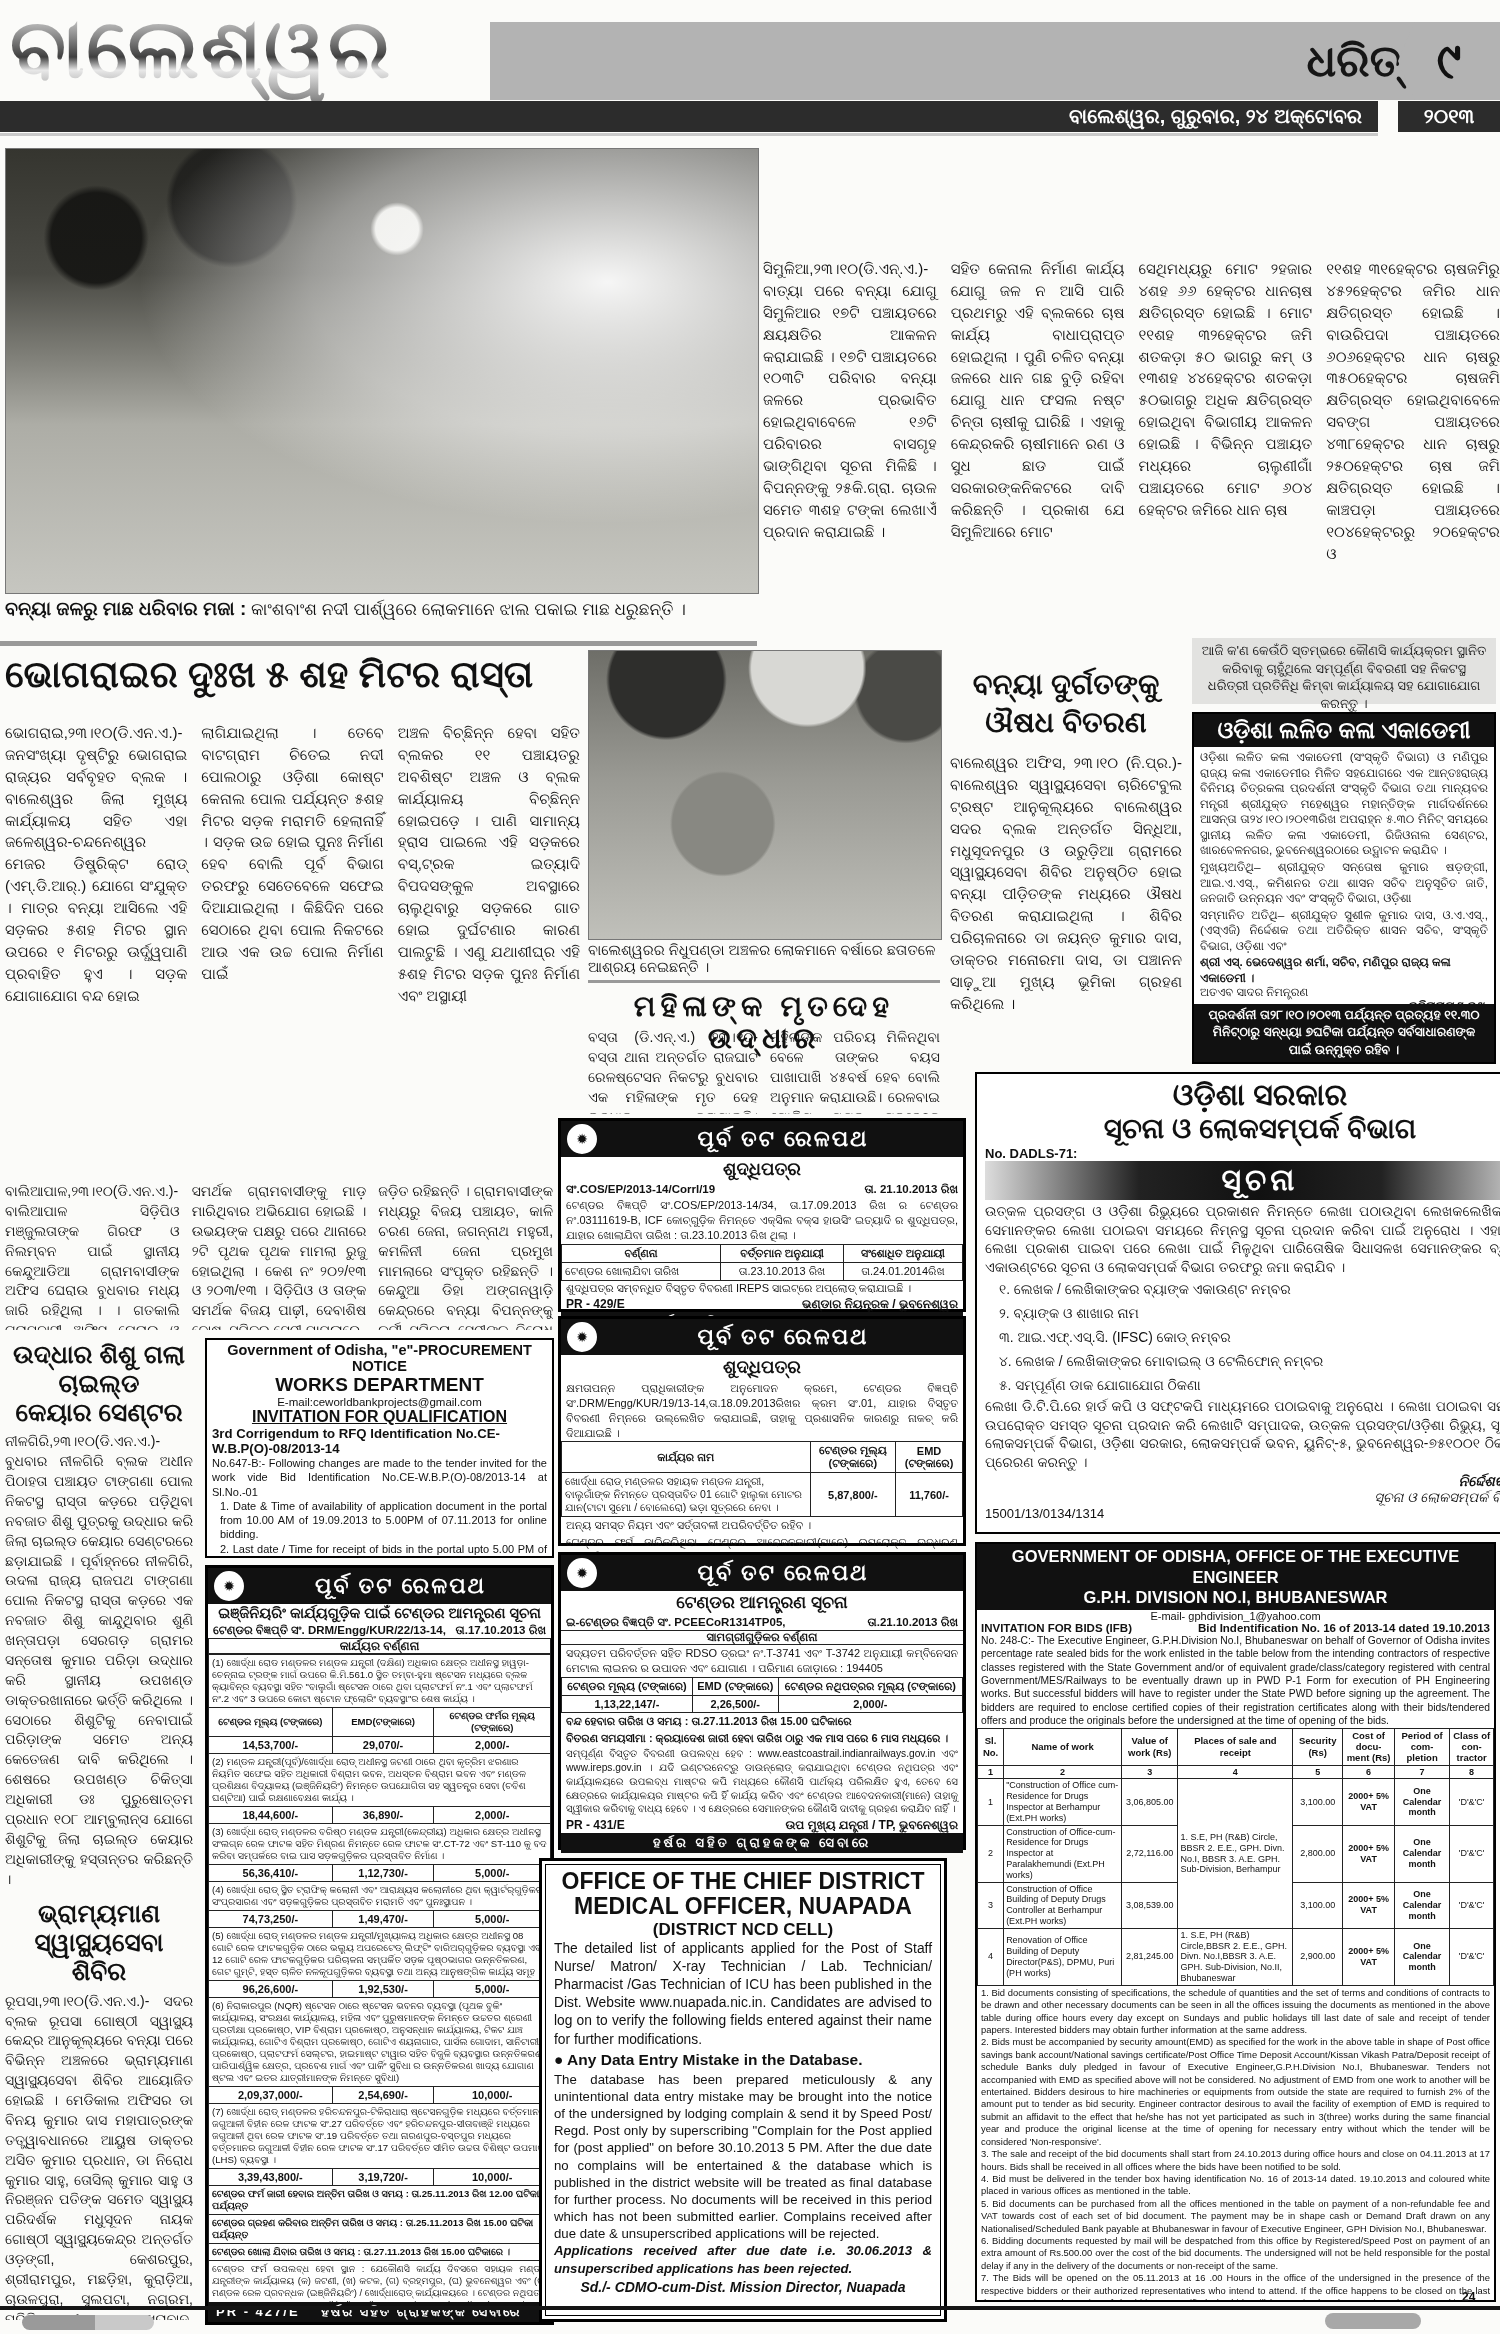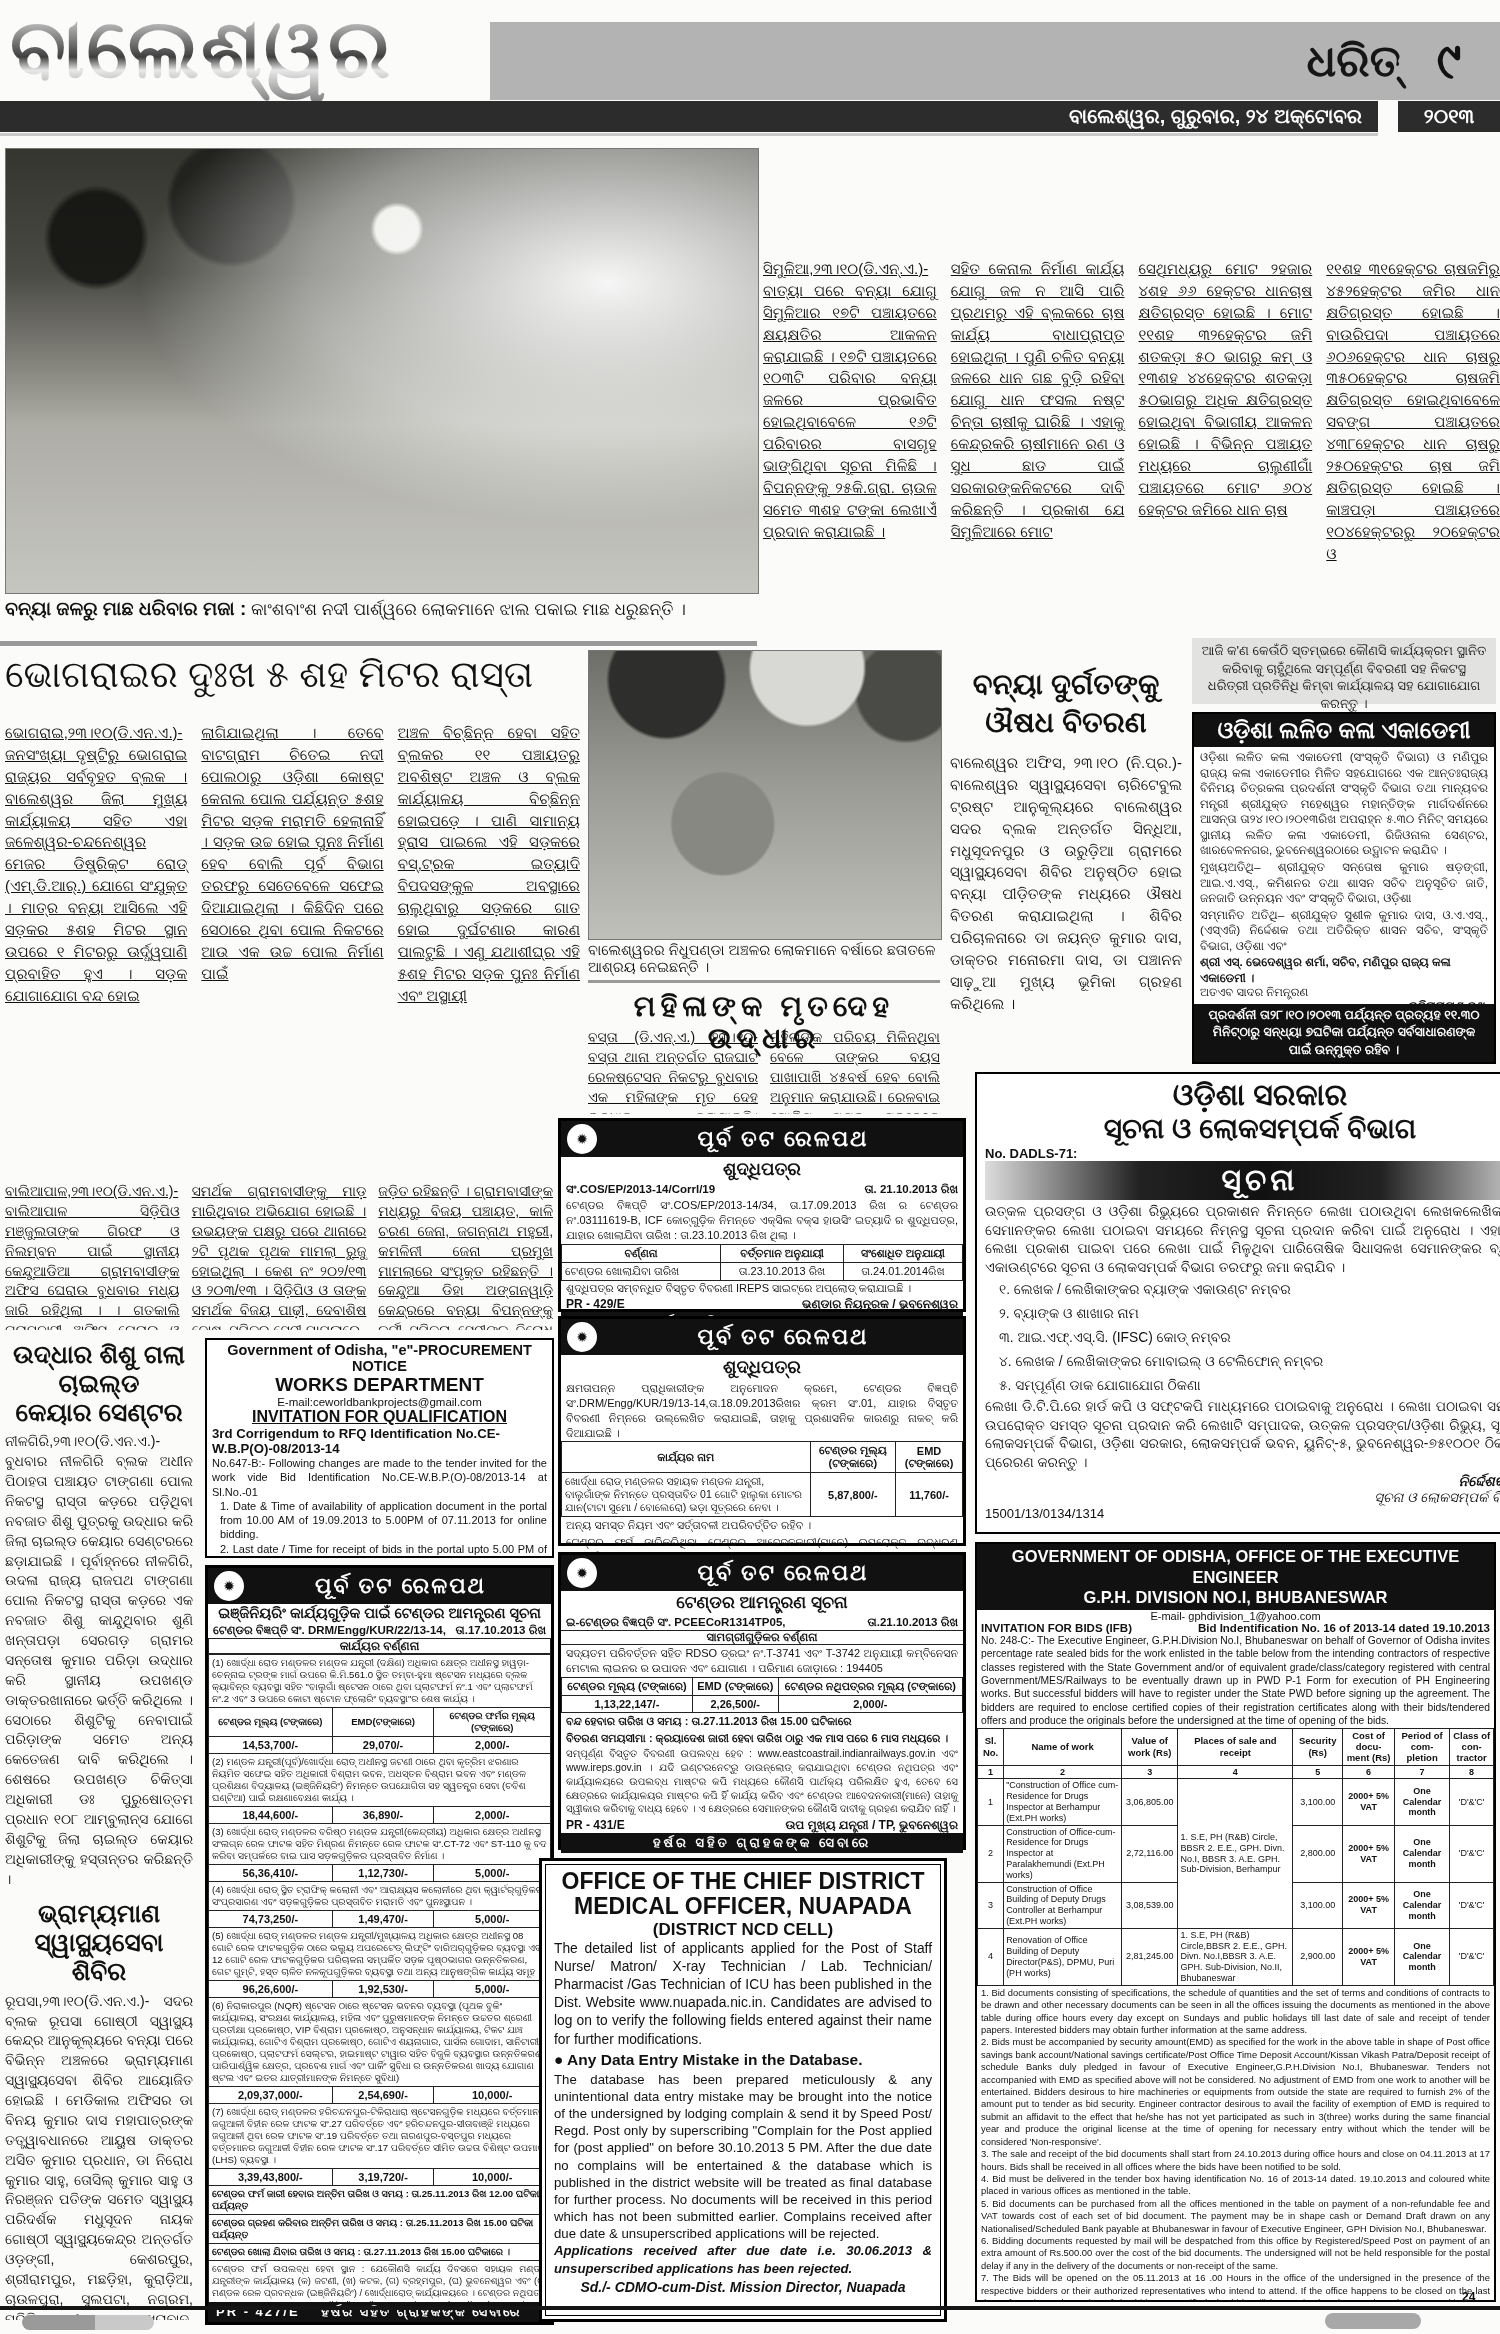--- a/index.html
+++ b/index.html
@@ -36,28 +36,28 @@
      radial-gradient(circle at 62% 6%, #d8d8d4 0 16%, transparent 17%),
      radial-gradient(circle at 90% 14%, #4a4a46 0 12%, transparent 13%),
      radial-gradient(circle at 38% 60%, #888882 0 18%, transparent 19%),
      linear-gradient(180deg,#6e6e68 0%,#9a9a94 45%,#c0c0ba 100%);}
   .caption-b{font-weight:bold;font-size:19px;}
   .caption-r{font-size:17px;}
   .rule{background:#999;}
 
   
   .hl1{font-size:47px;font-weight:bold;line-height:1.04;letter-spacing:-1px;}
-  .hl2{font-size:37px;font-weight:normal;line-height:1.08;}
+  .hl2{font-size:37px;font-weight:bold;line-height:1.08;}
   .hl3{font-size:33px;font-weight:bold;line-height:1.1;}
   .hl4{font-size:29px;font-weight:bold;line-height:1.12;}
   .hl5{font-size:25px;font-weight:bold;line-height:1.15;}
   .body15{font-size:15px;line-height:1.46;}
   .body14{font-size:14px;line-height:1.42;}
   .colflex{display:flex;gap:14px;}
-  .colflex>div{flex:1;text-decoration:underline;}
+  .colflex>div{flex:1;}
 
   
   .box{border:2px solid #000;background:#fff;}
   .box3{border:3px solid #000;background:#fff;}
   .blackbar{background:#111;color:#fff;font-weight:bold;text-align:center;}
   .ecr-head{display:flex;align-items:center;background:#111;color:#fff;}
   .ecr-logo{width:26px;height:26px;border:2px solid #fff;border-radius:50%;margin:3px 6px;background:#fff;color:#111;
             font-size:14px;line-height:26px;text-align:center;font-weight:bold;flex:0 0 auto;}
   .ecr-title{flex:1;text-align:center;font-size:22px;font-weight:bold;letter-spacing:2px;}
   .corr{font-size:18px;font-weight:bold;text-align:center;padding:2px 0;}

